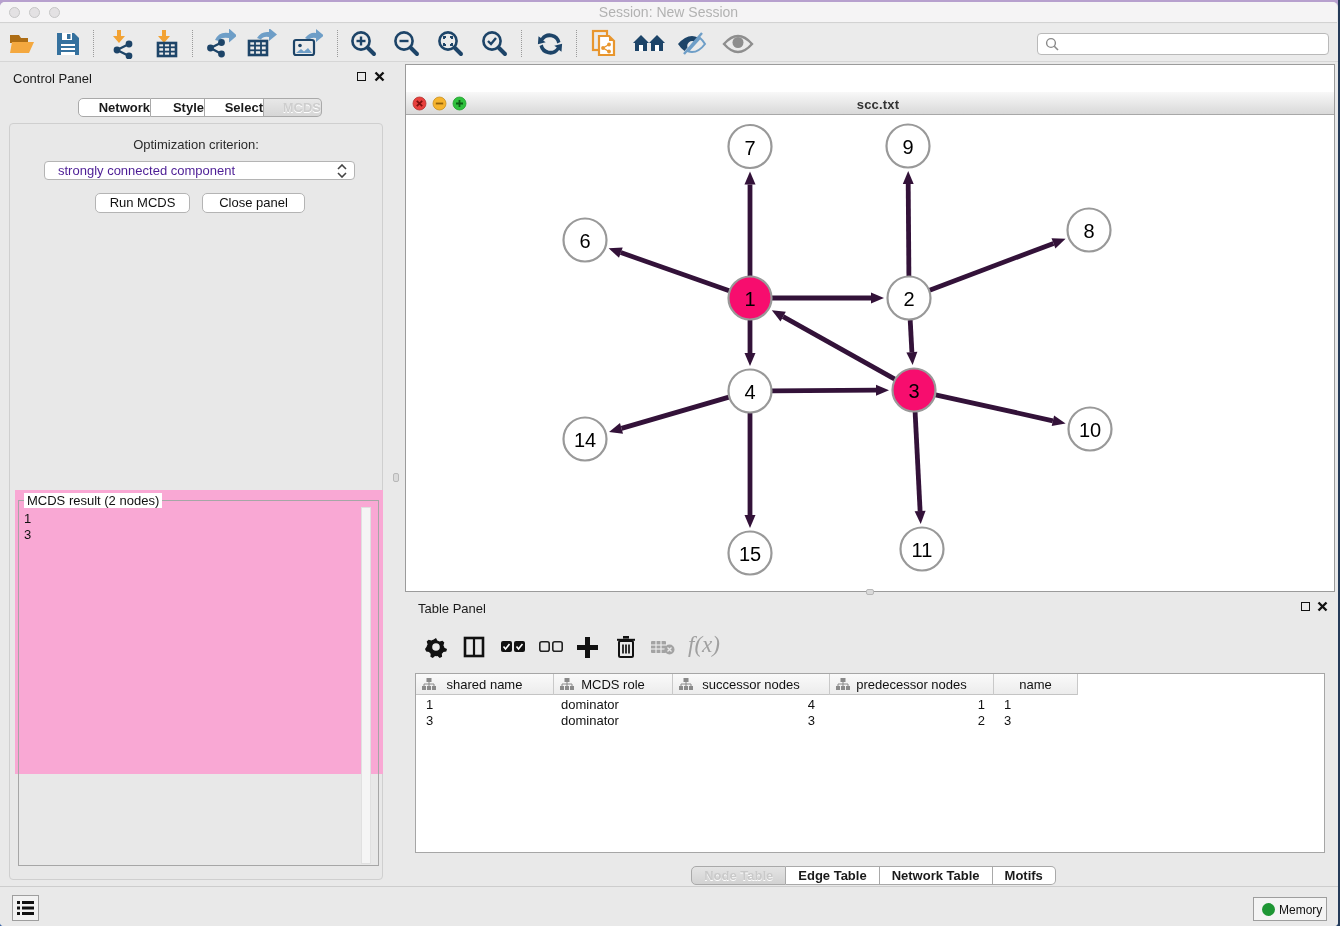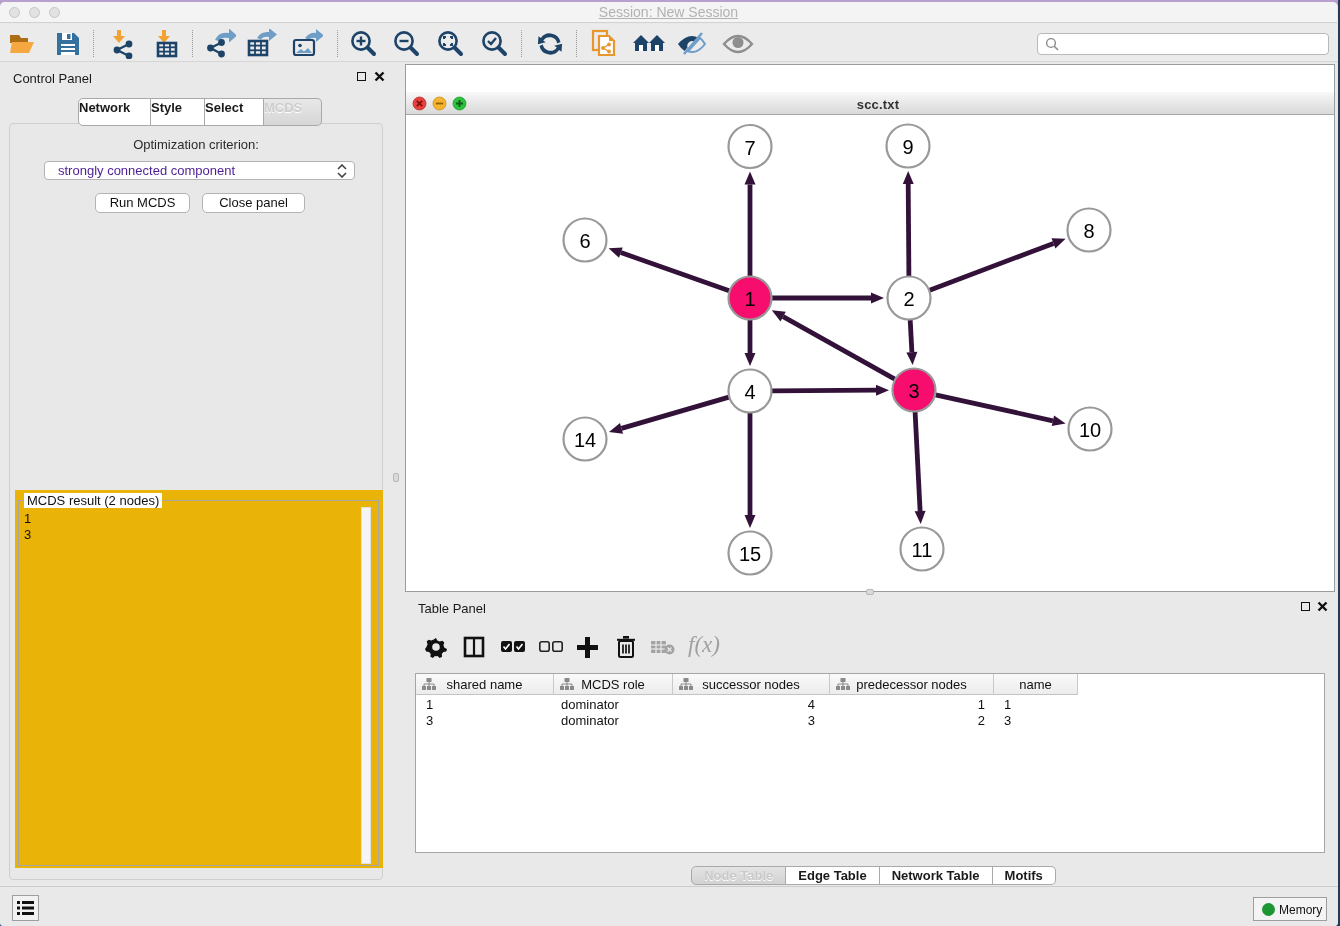--- a/index.html
+++ b/index.html
@@ -4,40 +4,40 @@
 <style>
 * { margin:0; padding:0; box-sizing:border-box; }
 html,body { width:1340px; height:926px; overflow:hidden; }
 body { font-family:"Liberation Sans", sans-serif; background:#b7a0ce; position:relative; }
 #win { position:absolute; left:0; top:2px; width:1338px; height:924px; background:#e9e9e9; border-radius:5px 5px 4px 4px; }
 #deskR { position:absolute; right:0; top:0; width:2px; height:926px; background:#243a58; }
 #deskBL { position:absolute; left:0; bottom:0; width:4px; height:5px; background:#3b66a8; z-index:-1; }
 
 #titlebar { position:absolute; left:0; top:2px; width:1337px; height:21px; background:#f5f4f5; border-radius:5px 5px 0 0; border-bottom:1px solid #d2d2d2; }
 .tl { position:absolute; top:5px; width:11px; height:11px; border-radius:50%; background:#e3e1e3; border:1px solid #c6c6c6; }
-#title-text { position:absolute; top:2px; width:100%; text-align:center; font-size:14px; color:#b2b2b2;text-decoration:underline; }
+#title-text { position:absolute; top:2px; width:100%; text-align:center; font-size:14px; color:#b2b2b2; }
 
 #toolbar { position:absolute; left:0; top:24px; width:100%; height:38px; background:#ebebeb; border-bottom:1px solid #d6d6d6; }
 .tsep { position:absolute; top:6px; height:27px; width:0; border-left:1px dotted #9a9a9a; }
 .ticon { position:absolute; top:5px; }
 #searchbox { position:absolute; left:1037px; top:9px; width:292px; height:22px; background:#fff; border:1px solid #b9b9b9; border-radius:4px; }
 
 #cpanel { position:absolute; left:0; top:63px; width:392px; height:822px; background:#e9e9e9; }
 #cp-title { position:absolute; left:13px; top:8px; font-size:13px; color:#1a1a1a; }
 #cp-body { position:absolute; left:9px; top:60px; width:374px; height:757px; background:#e8e8e8; border:1px solid #cfcfcf; border-radius:4px; }
 
 #cp-tabs { position:absolute; left:78px; top:35px; height:19px; z-index:5; display:flex; }
-.cptab { height:28px; background:#fff; border:1px solid #a9a9a9; border-left:none; font-size:13px; font-weight:bold; color:#1a1a1a; text-align:left; line-height:18px; box-sizing:border-box; }
+.cptab { height:19px; background:#fff; border:1px solid #a9a9a9; border-left:none; font-size:13px; font-weight:bold; color:#1a1a1a; text-align:right; line-height:18px; box-sizing:border-box;padding-left:12px; }
 .cptab.first { border-left:1px solid #a9a9a9; border-radius:5px 0 0 5px; }
 .cptab.sel { background:linear-gradient(#e8e8e8,#d6d6d6); color:#cdcdcd; text-shadow:0 1px 0 #fff; border-radius:0 5px 5px 0; }
 #opt-label { position:absolute; left:0; top:13px; width:100%; text-align:center; font-size:13px; color:#2a2a2a; }
 #combo { position:absolute; left:34px; top:37px; width:311px; height:19px; background:#fff; border:1px solid #b4b4b4; border-radius:4px; font-size:13px; color:#4c1d95; line-height:17px; padding-left:13px; }
 .btn { position:absolute; top:69px; height:20px; background:#fff; border:1px solid #b4b4b4; border-radius:5px; font-size:13px; color:#111; text-align:center; line-height:18px; }
 
-#result { position:absolute; left:5px; top:366px; width:368px; height:378px; background:#eab308; }
+#result { position:absolute; left:5px; top:366px; width:368px; height:284px; background:#f9a8d4; }
 #result-border { position:absolute; left:3px; top:10px; width:361px; height:366px; border:1px solid #a6a6a6; }
 #result-legend { position:absolute; left:9px; top:3px; background:#fff; font-size:13px; color:#111; padding:0 3px; }
 #result-text { position:absolute; left:9px; top:21px; font-size:13px; color:#111; line-height:15.5px; }
 #result-sb { position:absolute; left:346px; top:17px; width:10px; height:357px; background:#f5f5f5; border:1px solid #e0e0e0; }
 
 #netwin { position:absolute; left:405px; top:64px; width:930px; height:528px; background:#fff; border:1px solid #9b9b9b; }
 #net-titlebar { position:absolute; left:0; top:0; width:100%; height:23px; background:linear-gradient(#f8f8f8,#d9d9d9); border-bottom:1px solid #a8a8a8;margin-top:27px; }
 #net-title { position:absolute; left:8px; top:5px; width:100%; text-align:center; font-size:13px; font-weight:bold; color:#333; letter-spacing:0.2px; }
 #graph { position:absolute; left:0; top:24px; }
 

